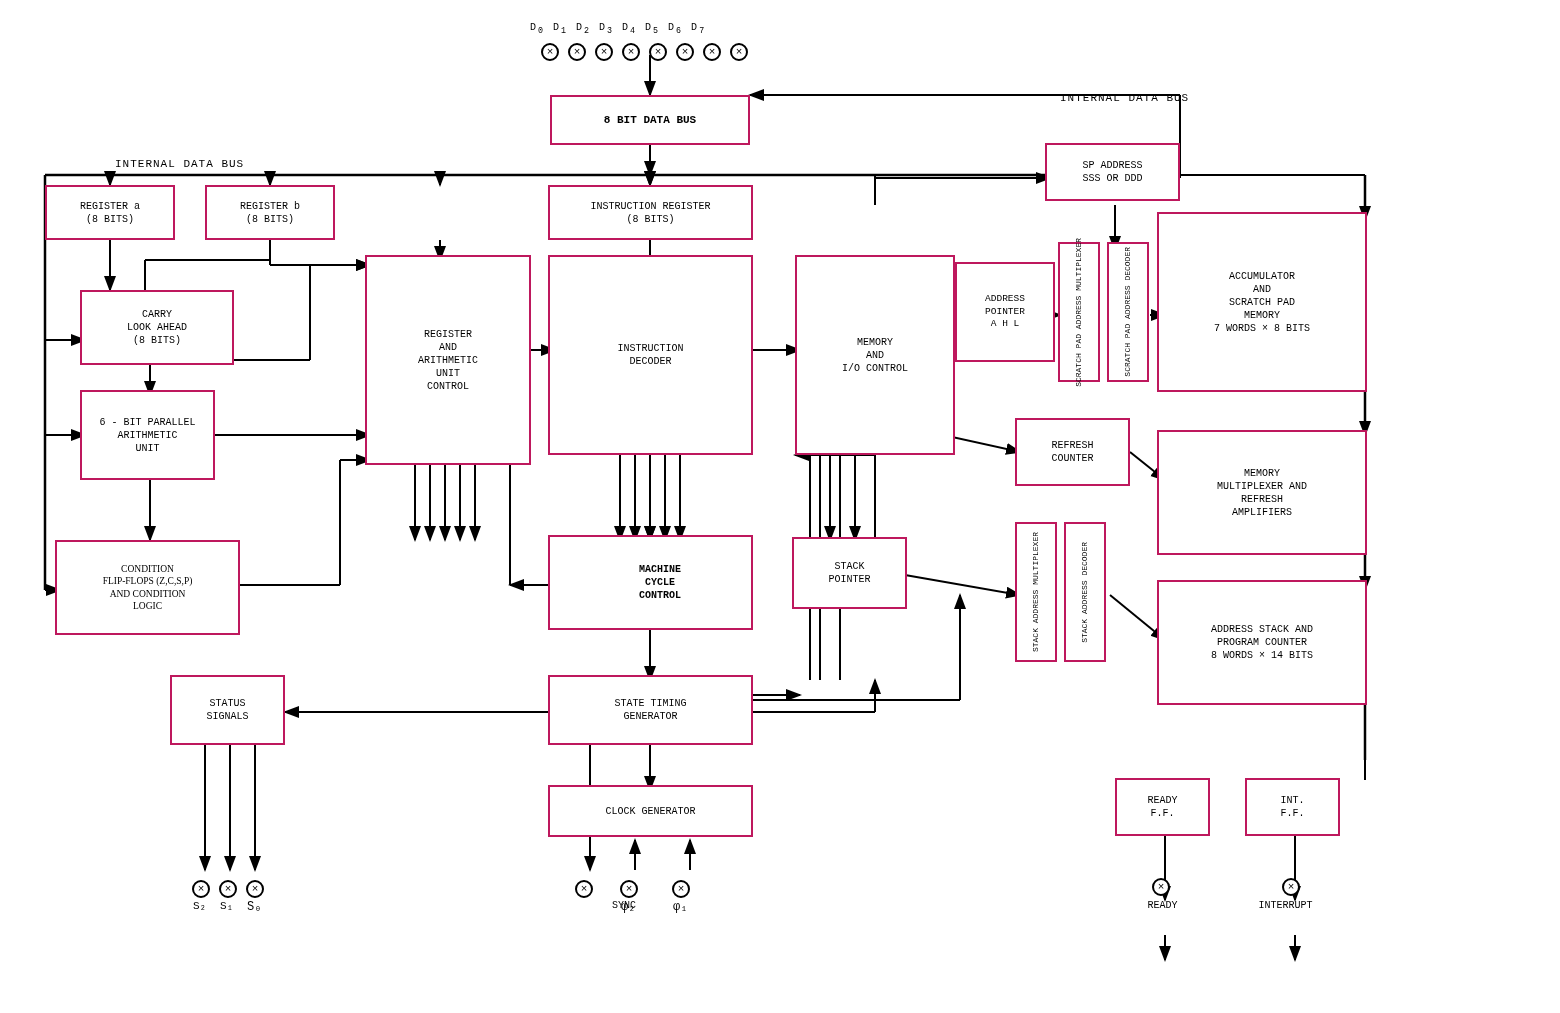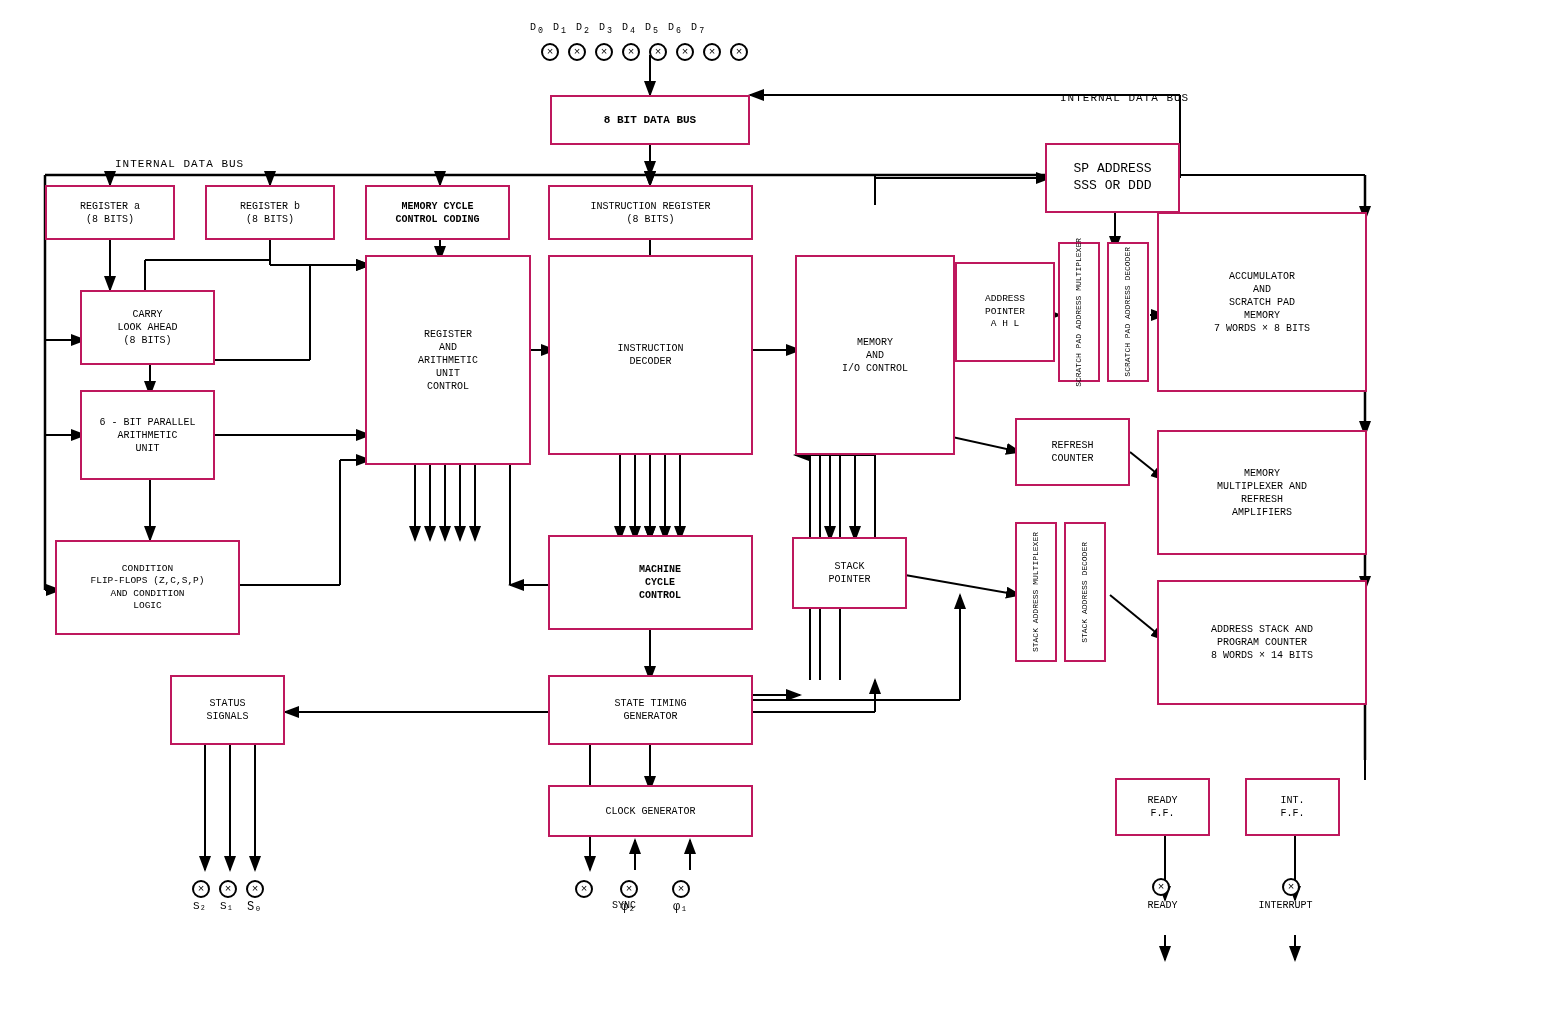--- a/index.html
+++ b/index.html
@@ -233,31 +233,27 @@
 <div class="block" style="left:45px; top:185px; width:130px; height:55px; font-size:10px;">
   <span style="white-space:pre-line;">REGISTER a
 (8 BITS)</span>
 </div>
 
 <div class="block" style="left:205px; top:185px; width:130px; height:55px; font-size:10px;">
   <span style="white-space:pre-line;">REGISTER b
 (8 BITS)</span>
 </div>
 
-<div class="block block-bold" style="left:365px; top:185px; width:145px; height:55px; font-size:10px; font-weight:bold;">
-  <span style="white-space:pre-line;">MEMORY CYCLE
-CONTROL CODING</span>
-</div>
 
 <div class="block" style="left:548px; top:185px; width:205px; height:55px; font-size:10px;">
   <span style="white-space:pre-line;">INSTRUCTION REGISTER
 (8 BITS)</span>
 </div>
 
-<div class="block" style="left:80px; top:290px; width:135px; height:75px; font-size:10px;">
+<div class="block" style="left:80px; top:290px; width:154px; height:75px; font-size:10px;">
   <span style="white-space:pre-line;">CARRY
 LOOK AHEAD
 (8 BITS)</span>
 </div>
 
 <div class="block" style="left:365px; top:255px; width:166px; height:210px; font-size:10px;">
   <span style="white-space:pre-line;">REGISTER
 AND
 ARITHMETIC
 UNIT
@@ -274,21 +270,21 @@
 AND
 I/O CONTROL</span>
 </div>
 
 <div class="block" style="left:80px; top:390px; width:135px; height:90px; font-size:10px;">
   <span style="white-space:pre-line;">6 - BIT PARALLEL
 ARITHMETIC
 UNIT</span>
 </div>
 
-<div class="block" style="left:55px; top:540px; width:185px; height:95px; font-size:9.5px;">
+<div class="block" style="left:55px; top:540px; width:185px; height:95px; font-size:9.5px;font-family:Liberation Serif, serif;">
   <span style="white-space:pre-line;">CONDITION
 FLIP-FLOPS (Z,C,S,P)
 AND CONDITION
 LOGIC</span>
 </div>
 
 <div class="block block-bold" style="left:548px; top:535px; width:205px; height:95px; font-size:10px; font-weight:bold;">
   <span style="white-space:pre-line;margin-left:19px;">MACHINE
 CYCLE
 CONTROL</span>
@@ -306,21 +302,21 @@
 <div class="block" style="left:548px; top:675px; width:205px; height:70px; font-size:10px;">
   <span style="white-space:pre-line;">STATE TIMING
 GENERATOR</span>
 </div>
 
 <div class="block" style="left:170px; top:675px; width:115px; height:70px; font-size:10px;">
   <span style="white-space:pre-line;">STATUS
 SIGNALS</span>
 </div>
 
-<div class="block" style="left:1045px; top:143px; width:135px; height:70px; font-size:13px;">
+<div class="block" style="left:1045px; top:143px; width:135px; height:58px; font-size:10px;">
   <span style="white-space:pre-line;">SP ADDRESS
 SSS OR DDD</span>
 </div>
 
 <div class="block" style="left:955px; top:262px; width:100px; height:100px; font-size:9.5px;">
   <span style="white-space:pre-line;">ADDRESS
 POINTER
 A H L</span>
 </div>
 

